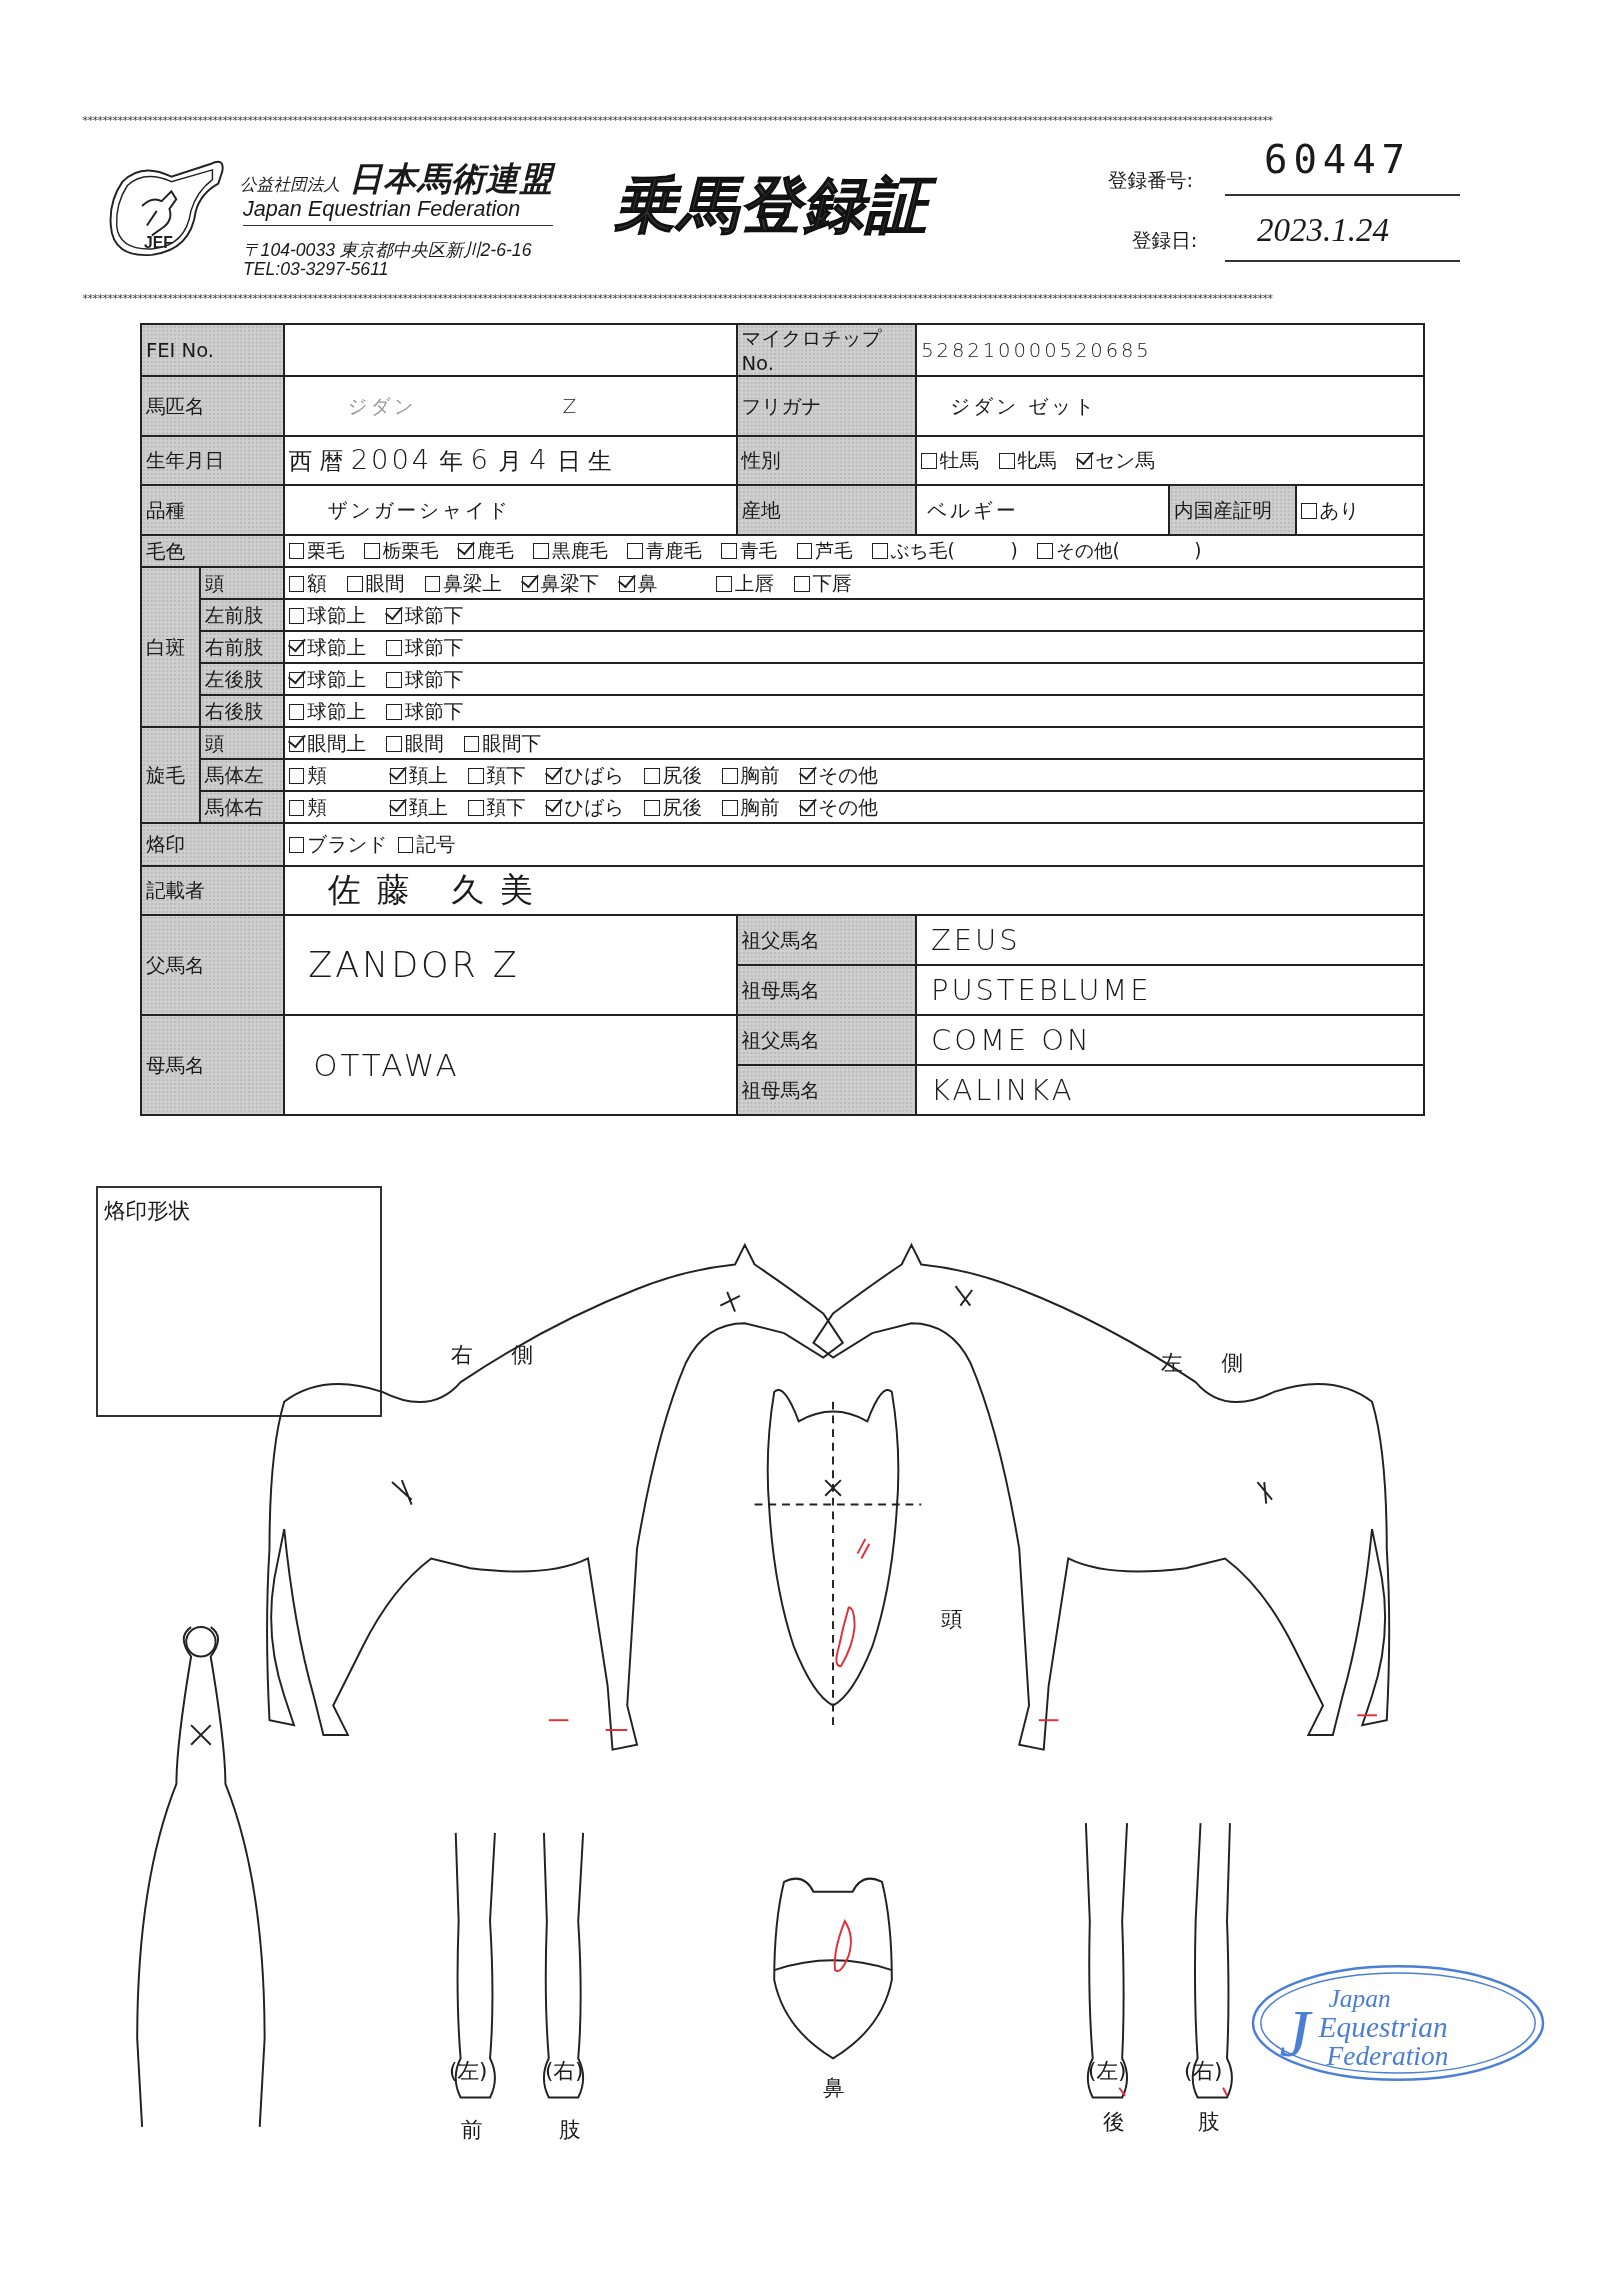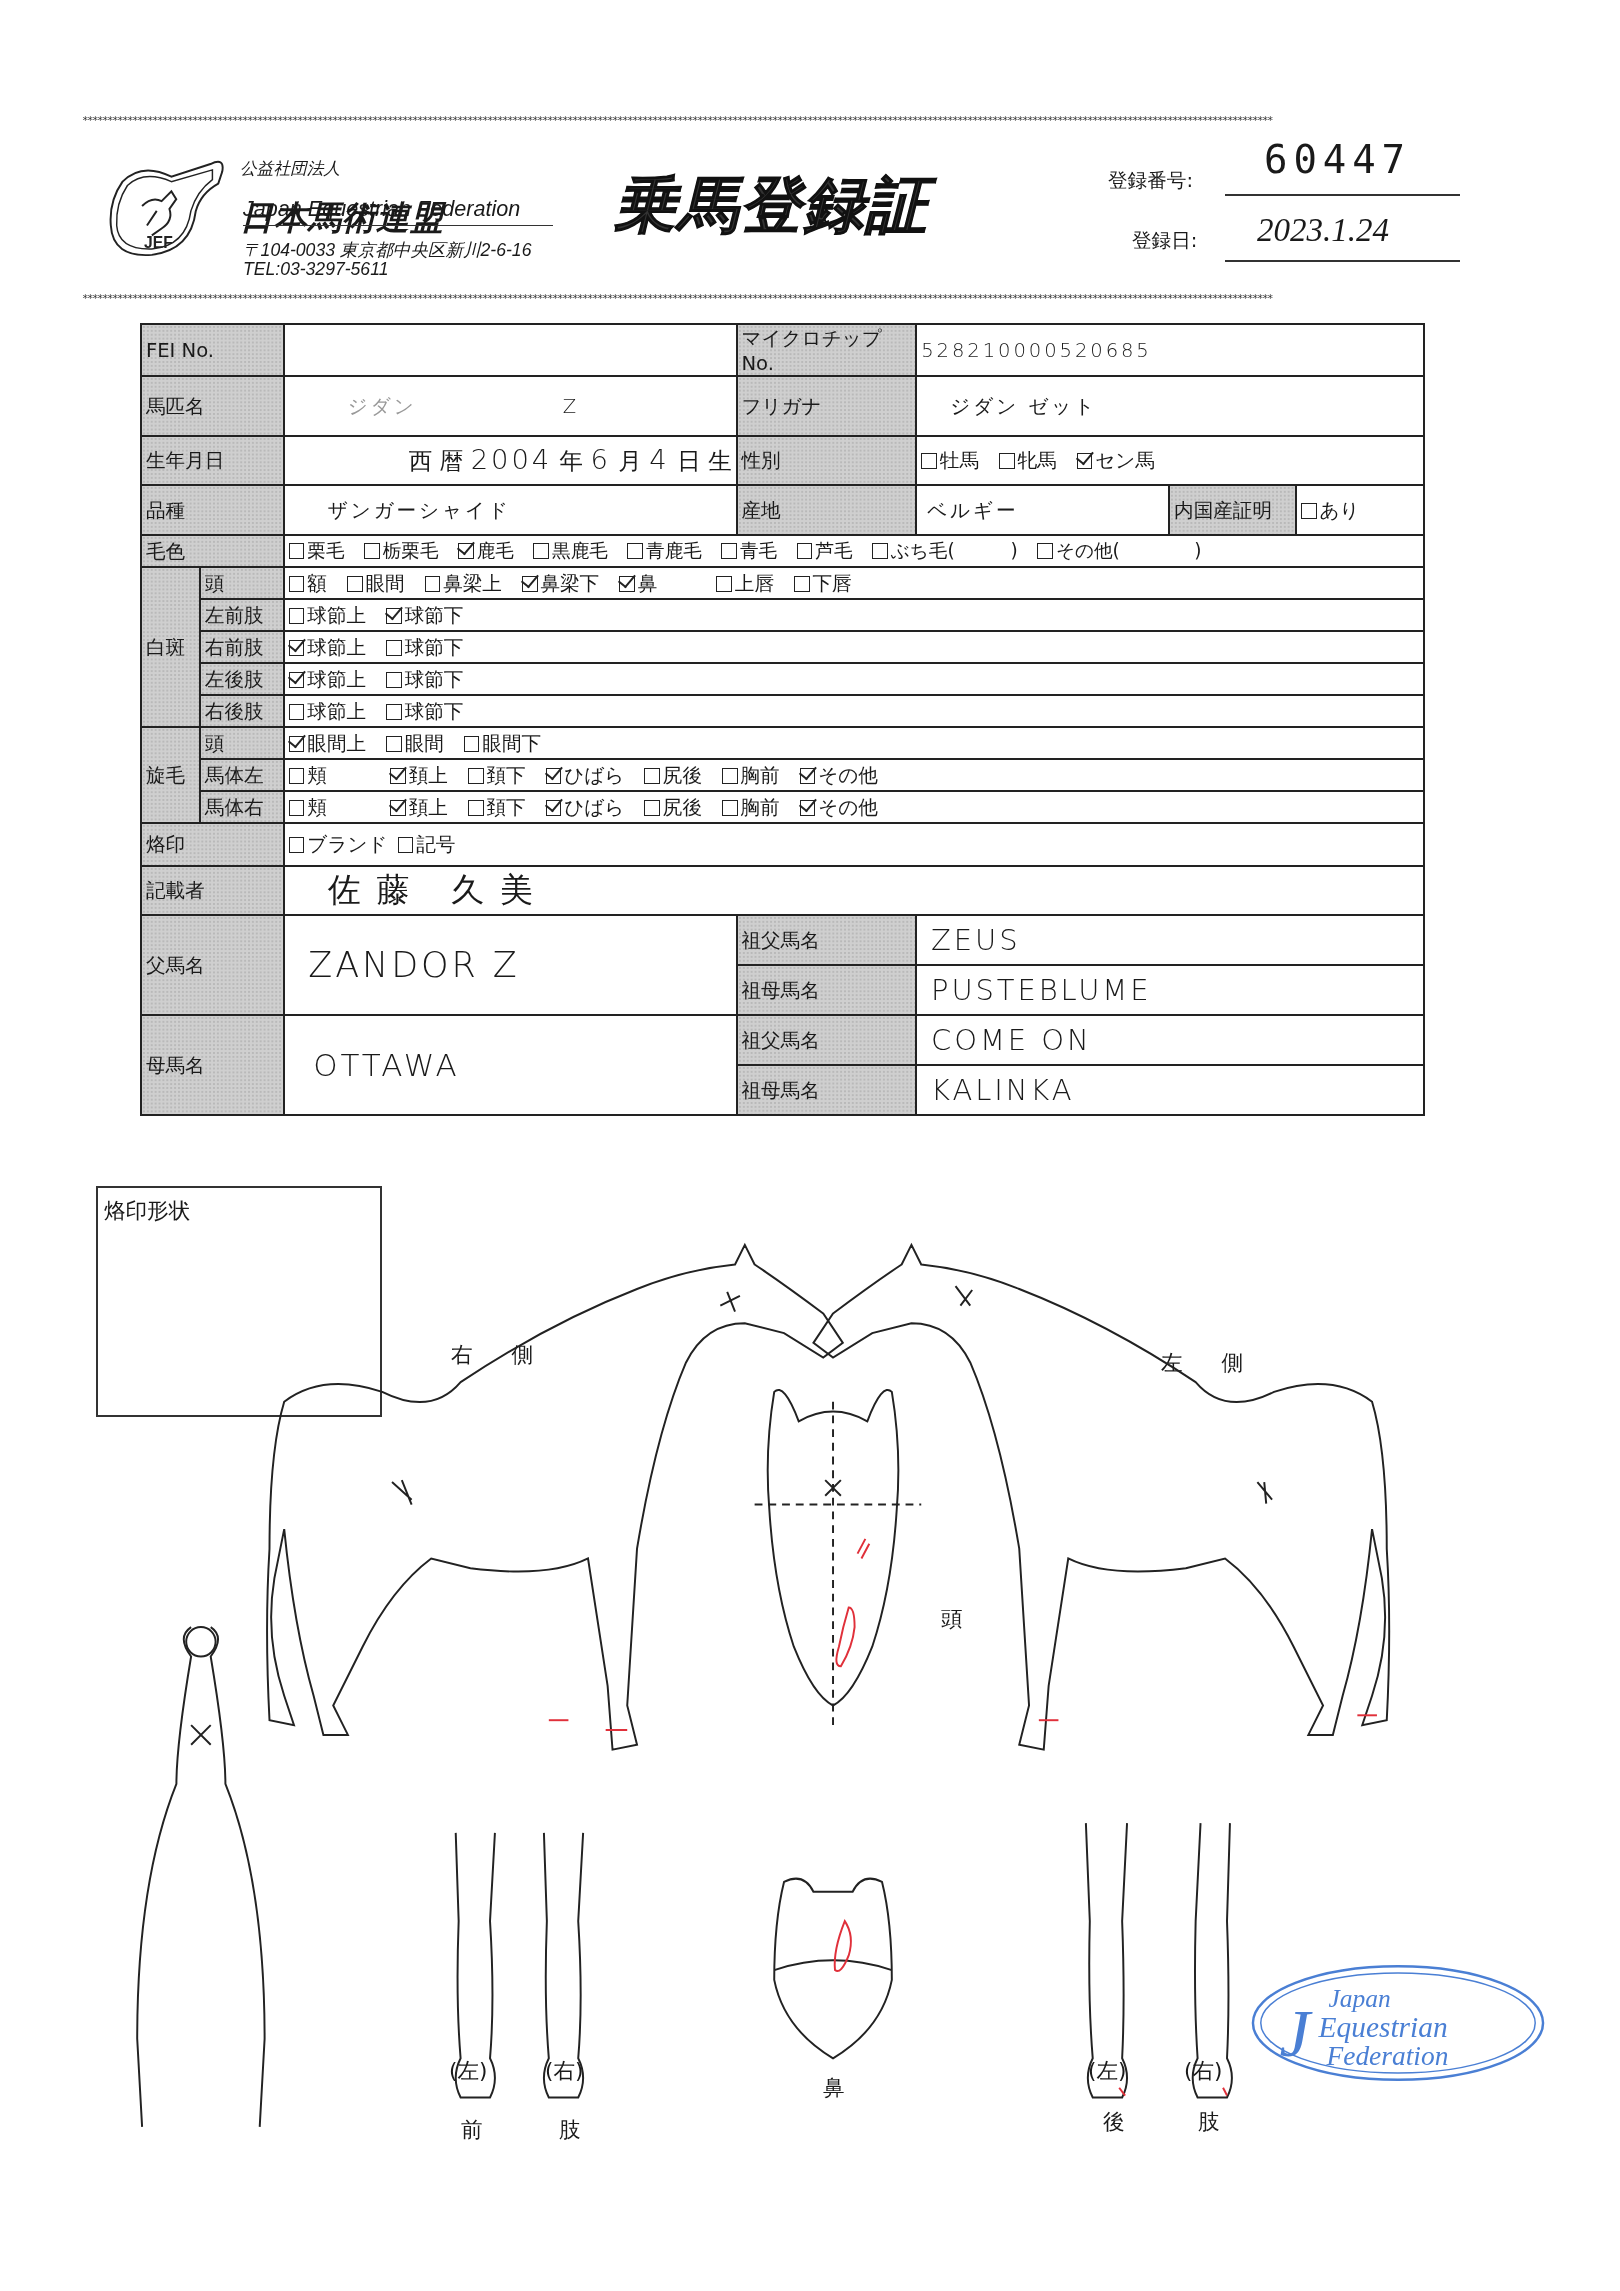--- a/index.html
+++ b/index.html
@@ -1,19 +1,19 @@
 <!DOCTYPE html>
 <html><head>
 <meta charset="utf-8">
 <style>
   * { box-sizing: border-box; margin: 0; padding: 0; }
   body { width: 1620px; height: 2292px; background: #fff; font-family: "DejaVu Sans", sans-serif; color: #1a1a1a; position: relative; overflow: hidden; }
   .stars { position: absolute; left: 82px; width: 1407px; height: 9.8px; overflow: hidden; white-space: nowrap; font-family: "DejaVu Sans Mono", monospace; font-size: 10.8px; line-height: 9.8px; color: #333; letter-spacing: -1.5px; }
   .hdr-logo { position: absolute; left: 103px; top: 152px; width: 127px; height: 110px; }
-  .org-line1 { position: absolute; left: 240px; top: 157px; display: flex; align-items: baseline; gap: 16px; flex-direction: column; }
+  .org-line1 { position: absolute; left: 240px; top: 157px; display: flex; align-items: baseline; gap: 9px; }
   .org-small { font-size: 16.7px; font-style: italic; }
   .org-big { font-size: 33px; font-style: italic; font-weight: bold; letter-spacing: 1px; }
   .org-en { position: absolute; left: 243px; top: 196px; font-family: "Liberation Sans", sans-serif; font-style: italic; font-size: 21.6px; }
   .org-rule { position: absolute; left: 243px; top: 225px; width: 310px; border-top: 1.5px solid #333; }
   .org-addr { position: absolute; left: 243px; top: 241px; font-family: "Liberation Sans", sans-serif; font-style: italic; font-size: 17.6px; line-height: 18.6px; }
   .doc-title { position: absolute; left: 614px; top: 165px; font-size: 61px; font-style: italic; font-weight: bold; letter-spacing: 2px; color: #333; -webkit-text-stroke: 1px #111; }
   .reg-label { position: absolute; font-size: 19.6px; }
   .reg-value { position: absolute; font-family: "DejaVu Sans Mono", monospace; font-size: 39px; letter-spacing: 5.9px; }
   .reg-date { position: absolute; font-family: "Liberation Serif", serif; font-size: 33px; font-style: italic; }
   .reg-line { position: absolute; border-top: 2px solid #333; }
@@ -86,21 +86,21 @@
     <td class="lbl" colspan="2">馬匹名</td>
     <td class="hand">
       <span class="hand-faint" style="margin-left:59px;">ジダン</span>
       <span style="margin-left:137px;">Z</span>
     </td>
     <td class="lbl">フリガナ</td>
     <td colspan="3" class="hand"><span style="margin-left:29px">ジダン ゼット</span></td>
   </tr>
   <tr style="height:49px">
     <td class="lbl" colspan="2">生年月日</td>
-    <td style="font-size:23.5px;text-align:right;">
+    <td style="font-size:23.5px;">
       <span>西 暦</span>
       <span class="hand">2004</span>
       <span>年</span>
       <span class="hand">6</span>
       <span>月</span>
       <span class="hand">4</span>
       <span>日 生</span>
     </td>
     <td class="lbl">性別</td>
     <td colspan="3">

